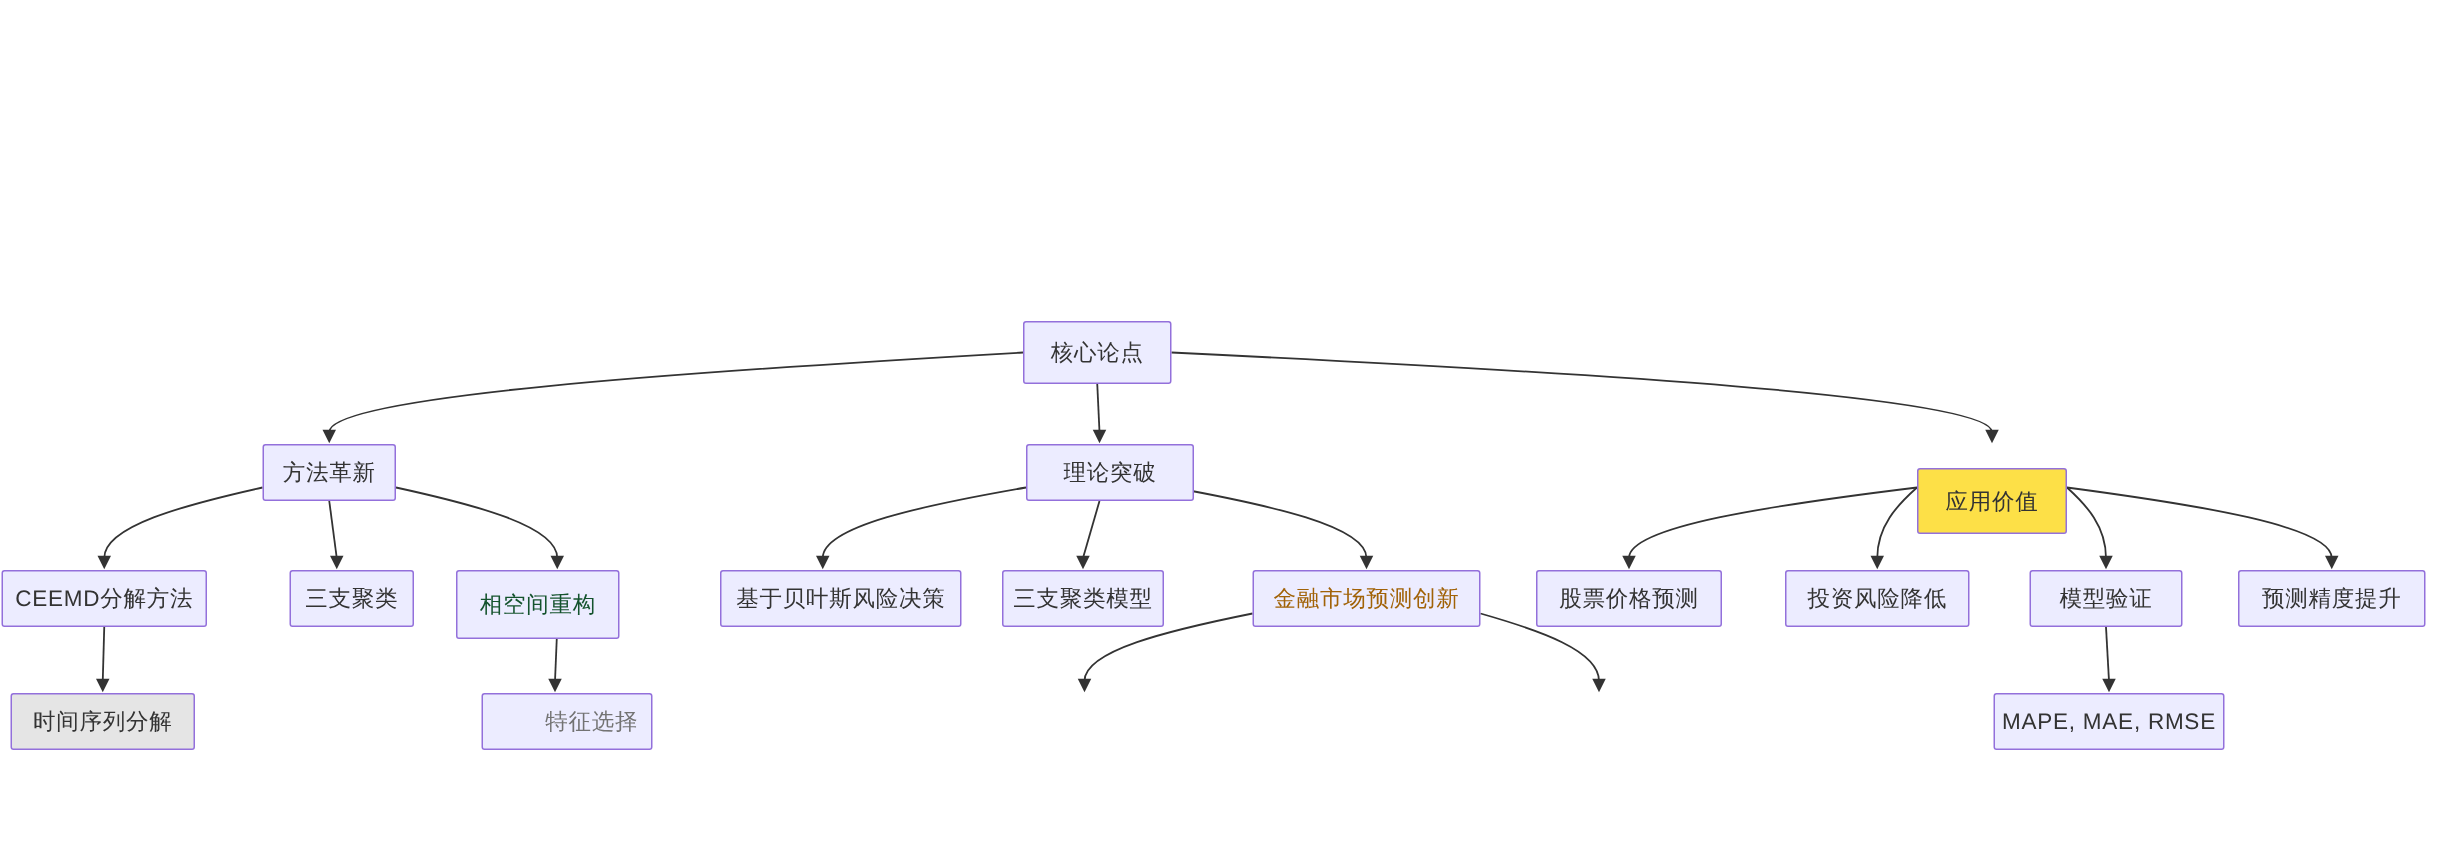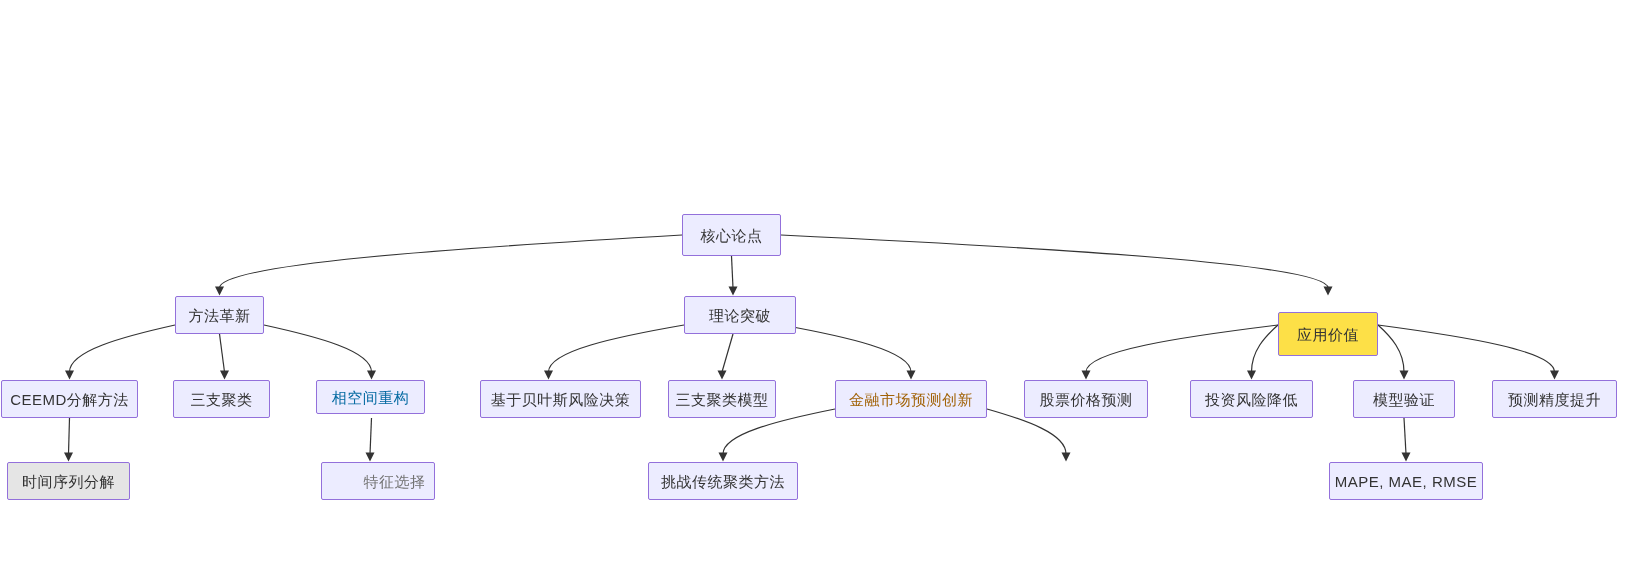--- a/index.html
+++ b/index.html
@@ -86,27 +86,26 @@
       <path d="M1061.5,452.5 L1070.5,452.5 L1066,461.5 Z" fill="#333333"></path>
       <path d="M1404,418 L1406,454" fill="none" stroke="#333333" stroke-width="1.2"></path>
       <path d="M1401.5,452.5 L1410.5,452.5 L1406,461.5 Z" fill="#333333"></path>
     </svg>
   <div id="node-layer">
       <div class="node" style="left: 682px; top: 214px; width: 99px; height: 42px; background: rgb(236, 236, 255); border-color: rgb(147, 112, 219); color: rgb(51, 51, 51);">核心论点</div>
       <div class="node" style="left: 175px; top: 296px; width: 89px; height: 38px; background: rgb(236, 236, 255); border-color: rgb(147, 112, 219); color: rgb(51, 51, 51);">方法革新</div>
       <div class="node" style="left: 684px; top: 296px; width: 112px; height: 38px; background: rgb(236, 236, 255); border-color: rgb(147, 112, 219); color: rgb(51, 51, 51);">理论突破</div>
       <div class="node" style="left: 1278px; top: 312px; width: 100px; height: 44px; background: #fde047; border-color: rgb(147, 112, 219); color: rgb(51, 51, 51);">应用价值</div>
       <div class="node" style="left: 1px; top: 380px; width: 137px; height: 38px; background: rgb(236, 236, 255); border-color: rgb(147, 112, 219); color: rgb(51, 51, 51);">CEEMD分解方法</div>
-      <div class="node" style="left: 173px; top: 380px; width: 97px; height: 38px; background: rgb(236, 236, 255); border-color: rgb(147, 112, 219); color: rgb(51, 51, 51);">三支聚类</div>
-      <div class="node" style="left: 316px; top: 380px; width: 109px; height: 34px; background: rgb(236, 236, 255); border-color: rgb(147, 112, 219); color: #0369a1;">相空间重构</div>
+      <div class="node" style="left: 193px; top: 380px; width: 83px; height: 38px; background: rgb(236, 236, 255); border-color: rgb(147, 112, 219); color: rgb(51, 51, 51);">三支聚类</div>
+      <div class="node" style="left: 304px; top: 380px; width: 109px; height: 46px; background: rgb(236, 236, 255); border-color: rgb(147, 112, 219); color: #14532d;">相空间重构</div>
       <div class="node" style="left: 480px; top: 380px; width: 161px; height: 38px; background: rgb(236, 236, 255); border-color: rgb(147, 112, 219); color: rgb(51, 51, 51);">基于贝叶斯风险决策</div>
       <div class="node" style="left: 668px; top: 380px; width: 108px; height: 38px; background: rgb(236, 236, 255); border-color: rgb(147, 112, 219); color: rgb(51, 51, 51);">三支聚类模型</div>
       <div class="node" style="left: 835px; top: 380px; width: 152px; height: 38px; background: rgb(236, 236, 255); border-color: rgb(147, 112, 219); color: #a16207; text-align: center;">金融市场预测创新</div>
       <div class="node" style="left: 1024px; top: 380px; width: 124px; height: 38px; background: rgb(236, 236, 255); border-color: rgb(147, 112, 219); color: rgb(51, 51, 51);">股票价格预测</div>
       <div class="node" style="left: 1190px; top: 380px; width: 123px; height: 38px; background: rgb(236, 236, 255); border-color: rgb(147, 112, 219); color: rgb(51, 51, 51);">投资风险降低</div>
       <div class="node" style="left: 1353px; top: 380px; width: 102px; height: 38px; background: rgb(236, 236, 255); border-color: rgb(147, 112, 219); color: rgb(51, 51, 51);">模型验证</div>
       <div class="node" style="left: 1492px; top: 380px; width: 125px; height: 38px; background: rgb(236, 236, 255); border-color: rgb(147, 112, 219); color: rgb(51, 51, 51);">预测精度提升</div>
       <div class="node" style="left: 7px; top: 462px; width: 123px; height: 38px; background: #e5e5e5; border-color: rgb(147, 112, 219); color: rgb(51, 51, 51);">时间序列分解</div>
       <div class="node" style="left: 321px; top: 462px; width: 114px; height: 38px; background: rgb(236, 236, 255); border-color: rgb(147, 112, 219); color: #737373; padding-left: 33px;">特征选择</div>
-      <div class="node" style="left: 648px; top: 462px; width: 150px; height: 38px; background: rgb(236, 236, 255); border-color: rgb(147, 112, 219); color: rgb(51, 51, 51);">挑战传统聚类方法</div>
       <div class="node" style="left: 1329px; top: 462px; width: 154px; height: 38px; background: rgb(236, 236, 255); border-color: rgb(147, 112, 219); color: rgb(51, 51, 51);">MAPE, MAE, RMSE</div>
     </div>
 </div>
 
 </body></html>

